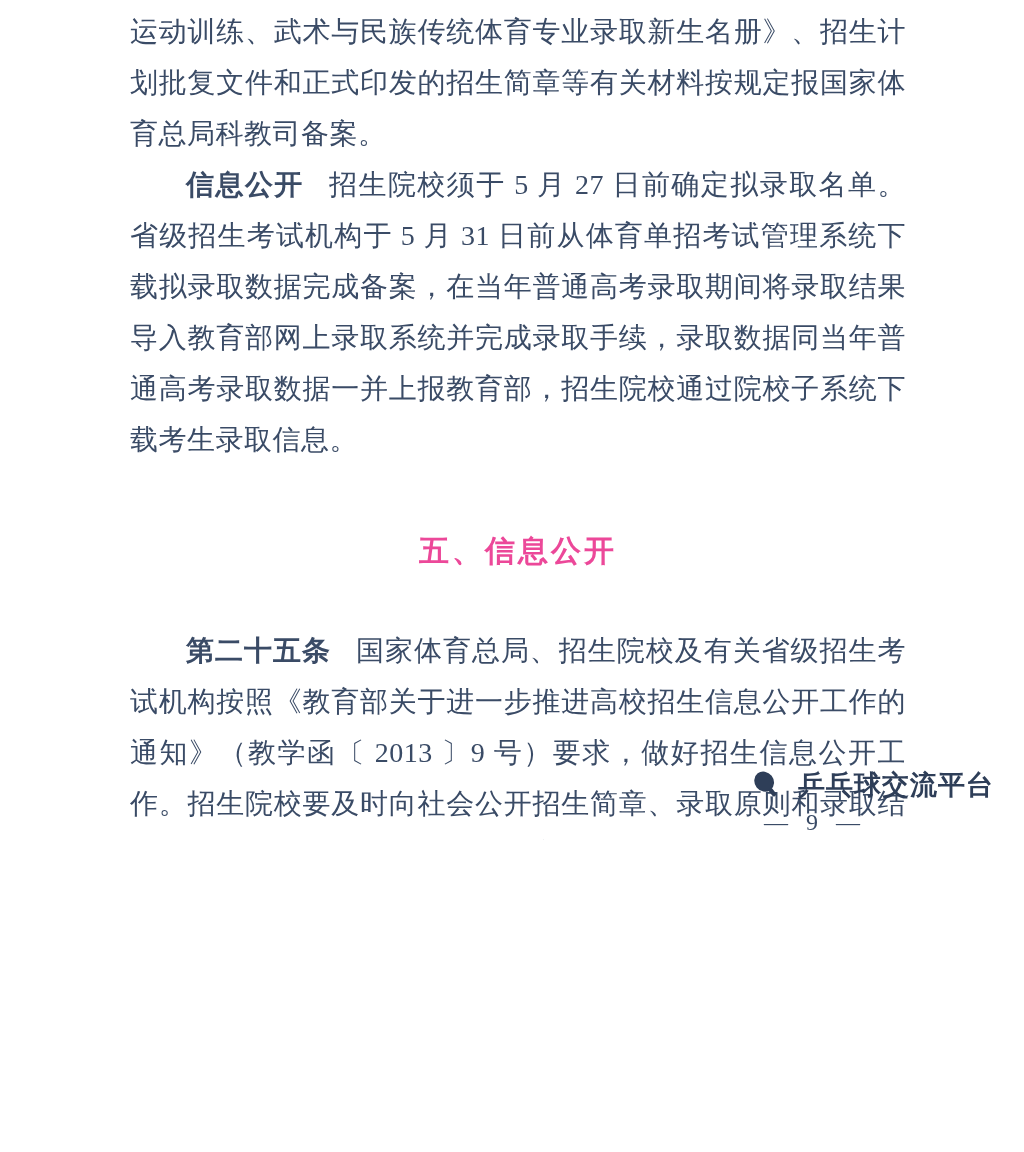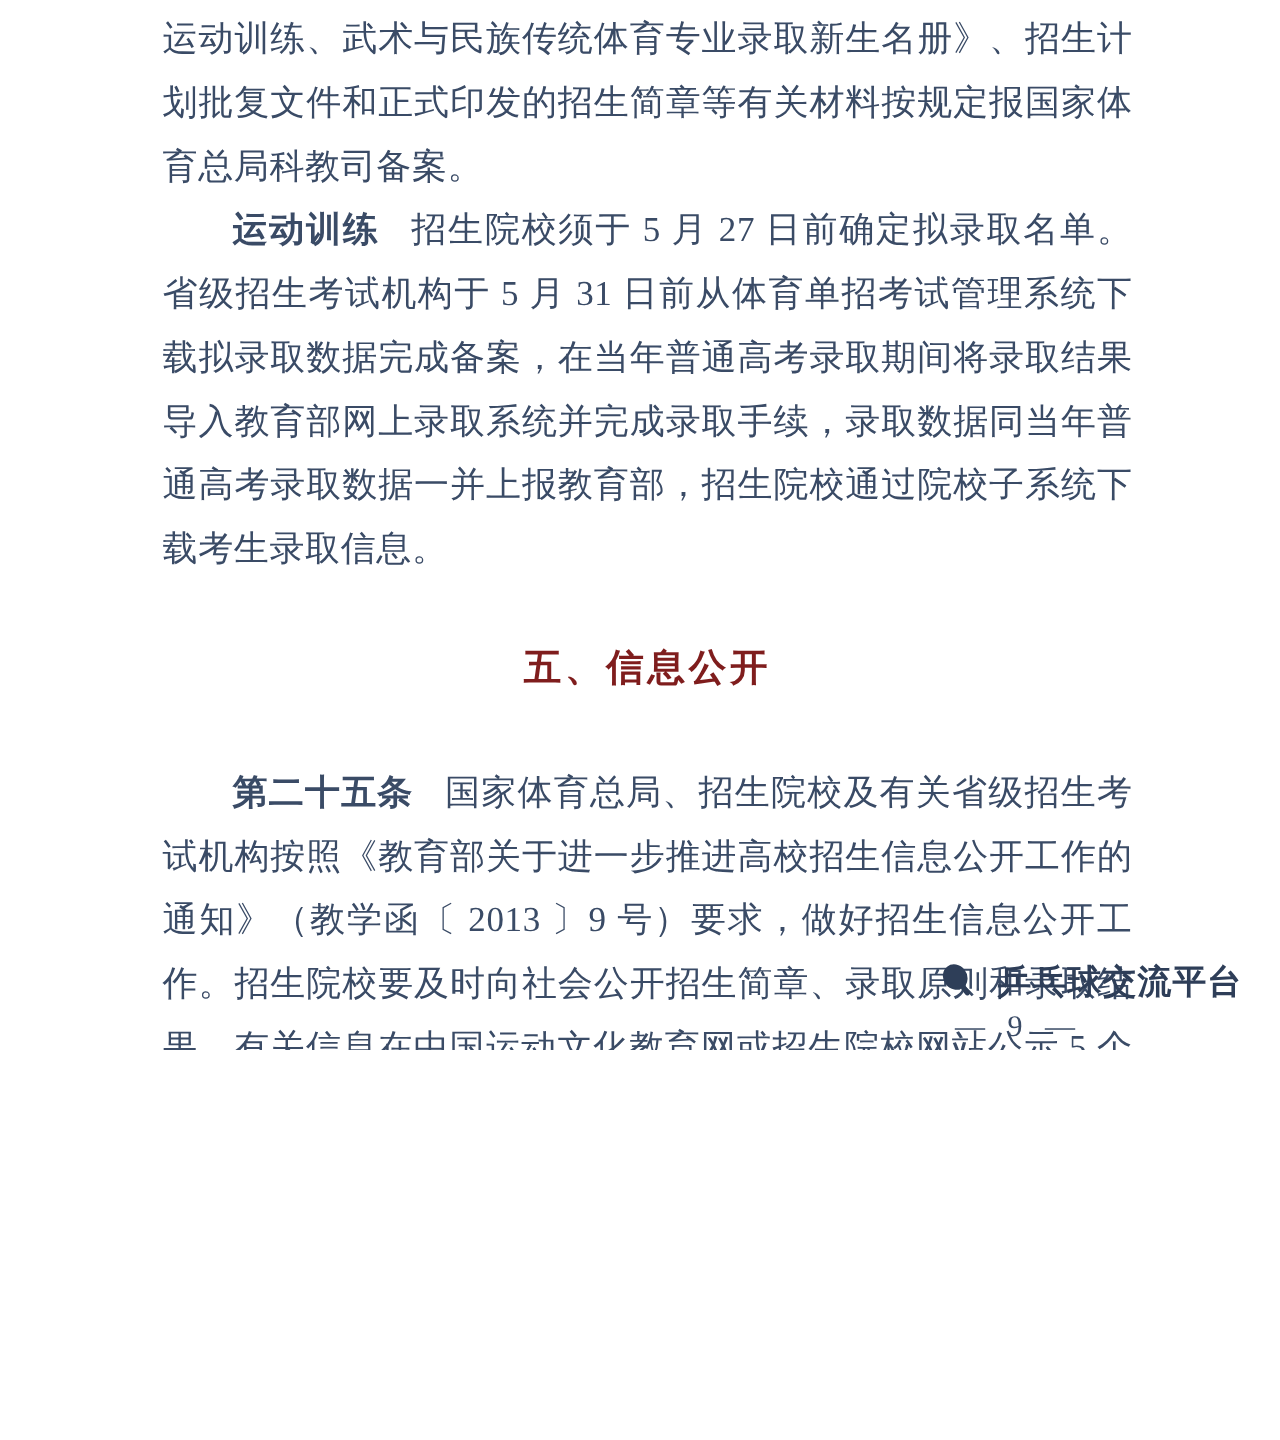--- a/index.html
+++ b/index.html
@@ -28,24 +28,24 @@
   p.indent { text-indent: 2em; }
   .lead {
     font-weight: bold;
     margin-right: 0.9em;
   }
   .lead:empty { display: none; margin: 0; }
   h2.heading {
     font-size: 30px;
     font-weight: bold;
     text-align: center;
-    color: #7f1d1d;
+    color: #ec4899;
     letter-spacing: 3px;
     line-height: 44px;
-    margin: 48px 0 52px 0;
+    margin: 64px 0 52px 0;
   }
   .watermark {
     position: absolute;
     right: 30px;
     bottom: 34px;
     display: flex;
     align-items: flex-start;
     gap: 17px;
     color: #2e3e58;
     font-weight: bold;
@@ -67,21 +67,21 @@
 </style>
 </head>
 <body>
 
 <div class="page">
 
   <div class="content">
 
     <p class="body"><span>运动训练、武术与民族传统体育专业录取新生名册》、招生计划批复文件和正式印发的招生简章等有关材料按规定报国家体育总局科教司备案。</span></p>
 
-    <p class="body indent"><b class="lead">运动训练</b><span>招生院校须于 5 月 27 日前确定拟录取名单。省级招生考试机构于 5 月 31 日前从体育单招考试管理系统下载拟录取数据完成备案，在当年普通高考录取期间将录取结果导入教育部网上录取系统并完成录取手续，录取数据同当年普通高考录取数据一并上报教育部，招生院校通过院校子系统下载考生录取信息。</span></p>
+    <p class="body indent"><b class="lead">信息公开</b><span>招生院校须于 5 月 27 日前确定拟录取名单。省级招生考试机构于 5 月 31 日前从体育单招考试管理系统下载拟录取数据完成备案，在当年普通高考录取期间将录取结果导入教育部网上录取系统并完成录取手续，录取数据同当年普通高考录取数据一并上报教育部，招生院校通过院校子系统下载考生录取信息。</span></p>
 
 
     <h2 class="heading">五、信息公开</h2>
 
     <p class="body indent"><b class="lead">第二十五条</b><span>国家体育总局、招生院校及有关省级招生考试机构按照《教育部关于进一步推进高校招生信息公开工作的通知》（教学函〔 2013 〕9 号）要求，做好招生信息公开工作。招生院校要及时向社会公开招生简章、录取原则和录取结果。有关信息在中国运动文化教育网或招生院校网站公示 5 个工作日。</span></p>
 
     <p class="body indent"><b class="lead">第二十四条</b><span>招生院校要公布考生咨询和申诉渠道，及时受理考生来电、来信和来访，切实维护考生正当权益。</span></p>
 
   </div>
 

